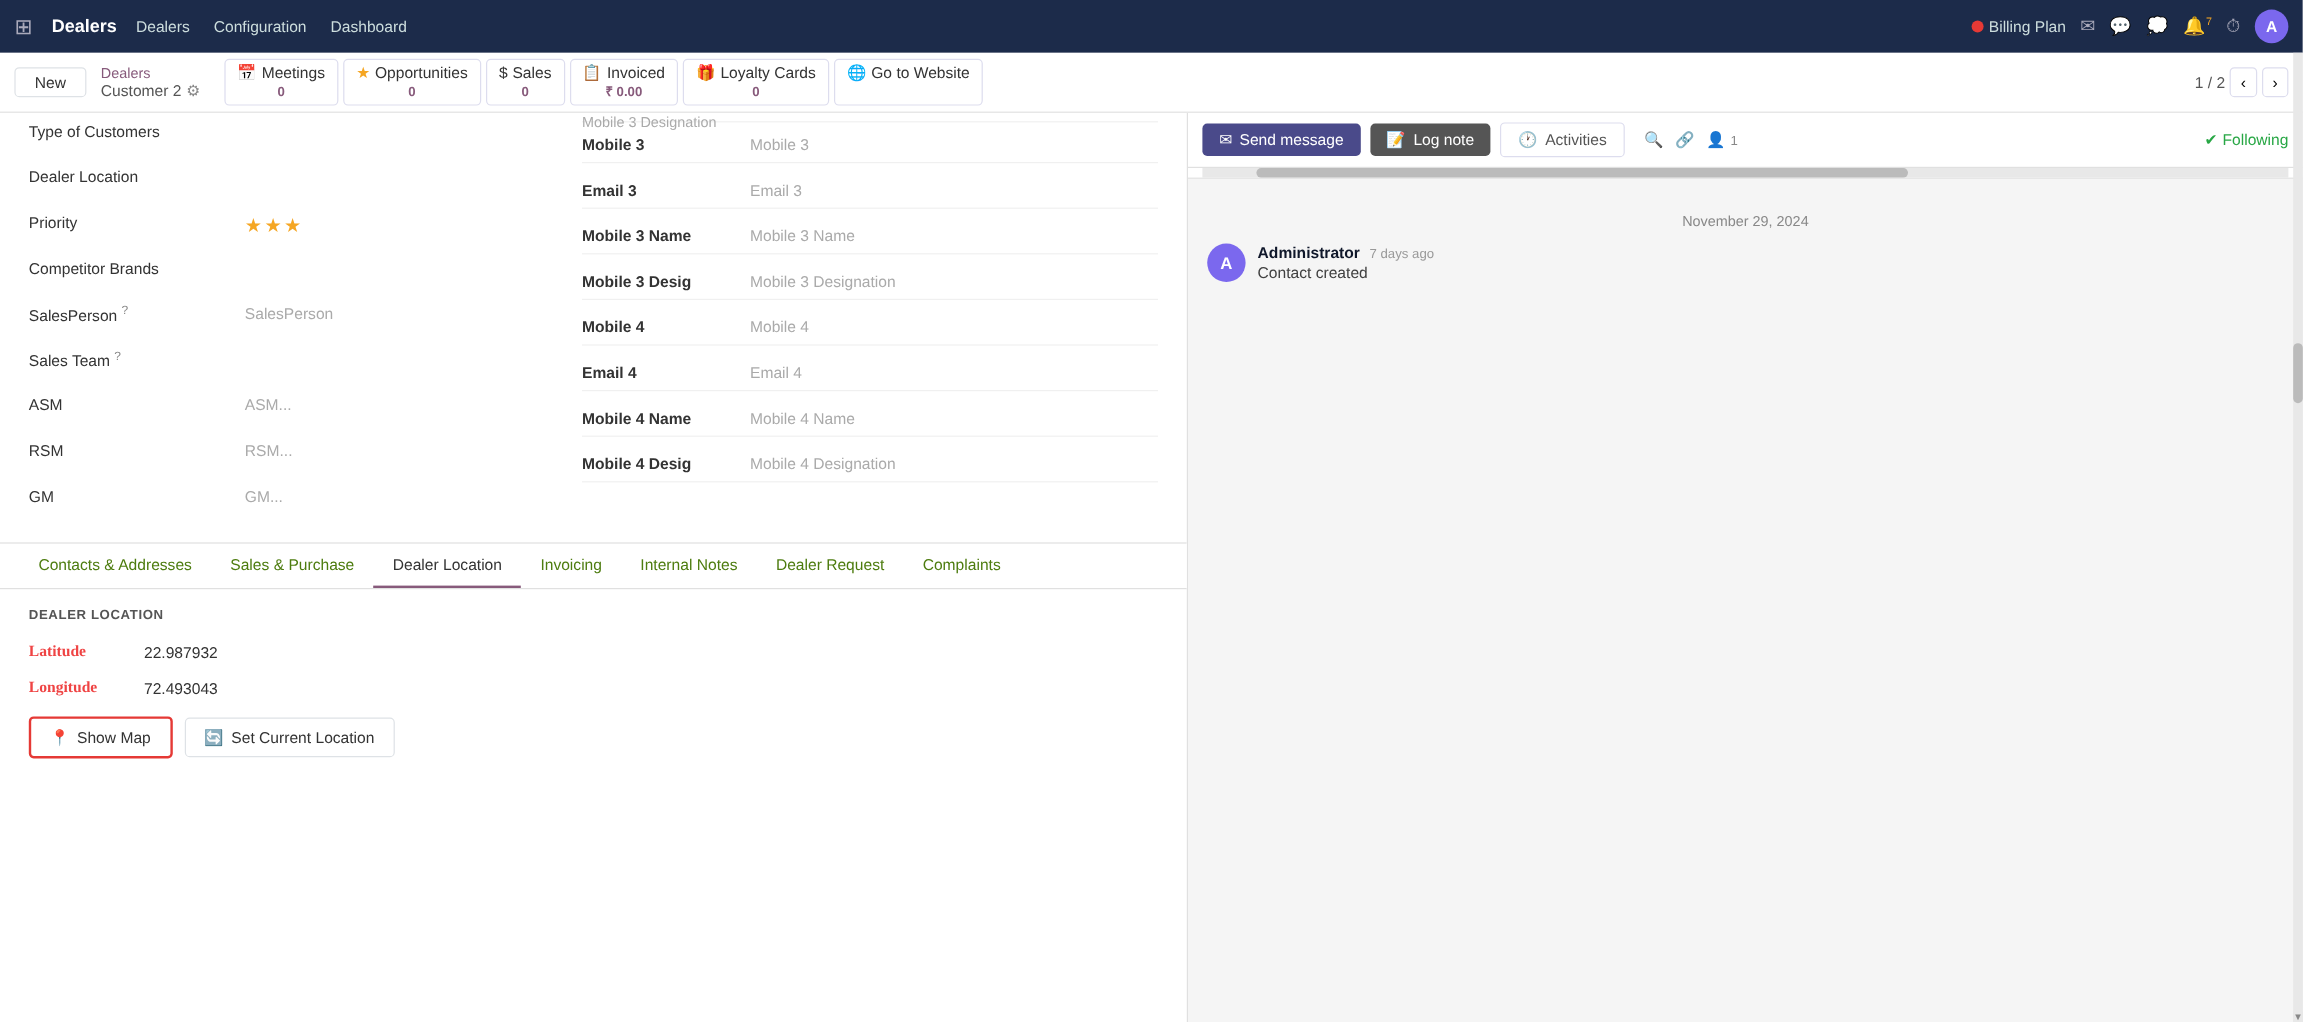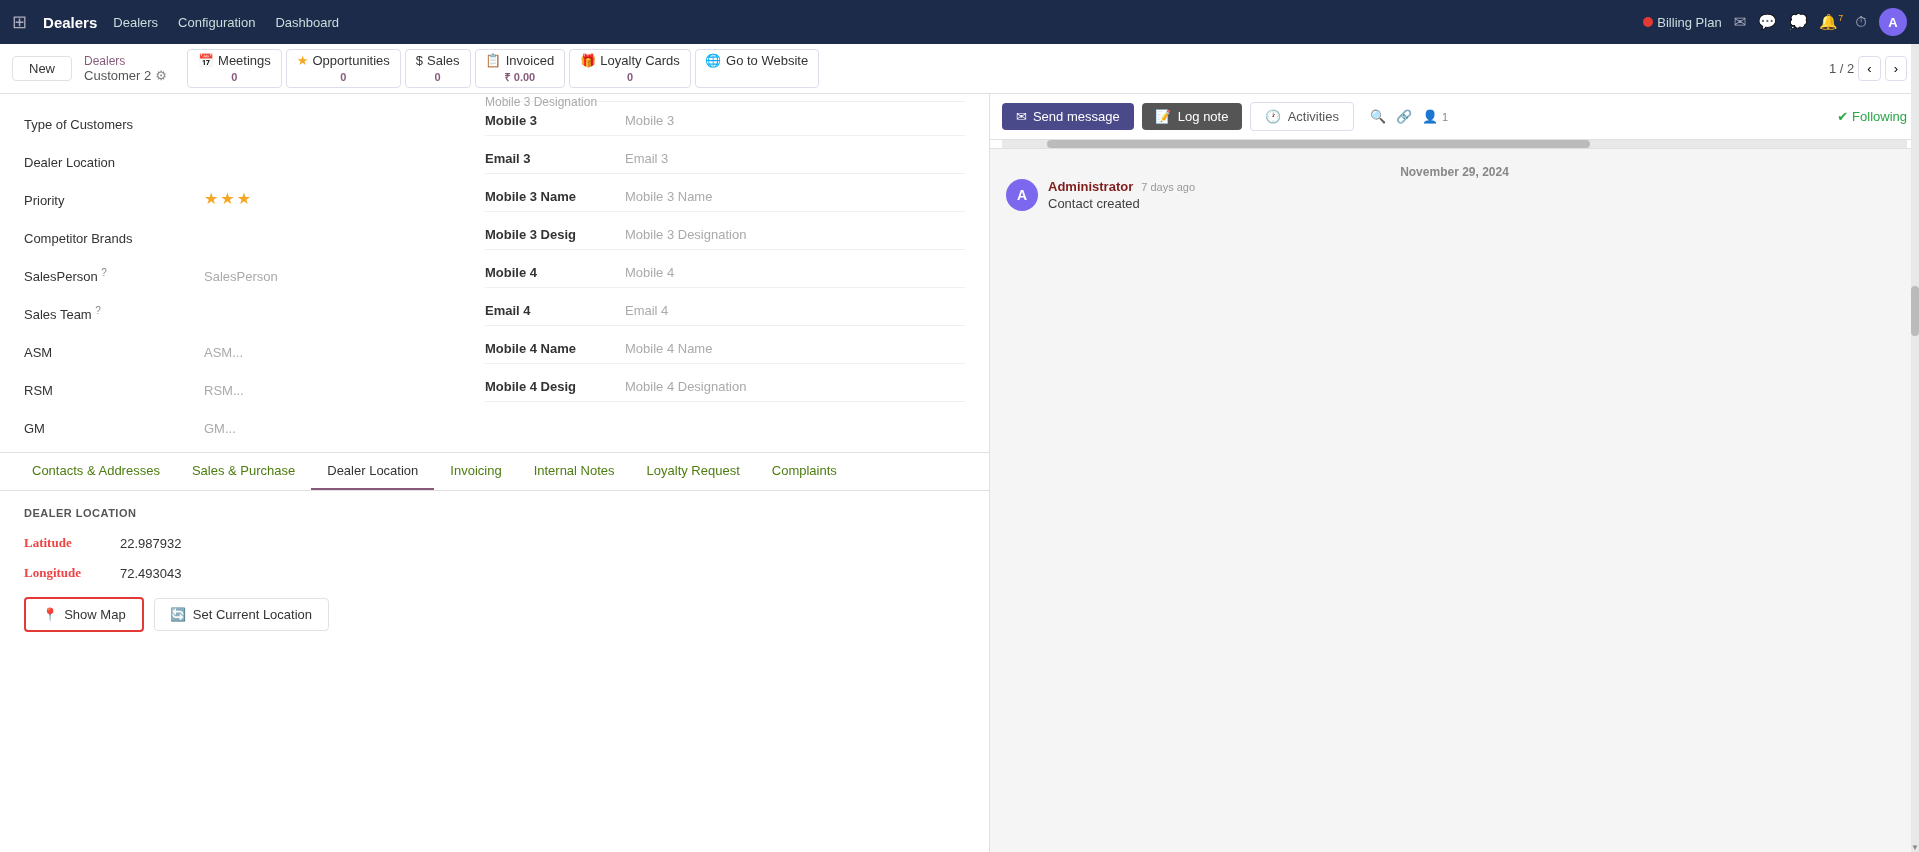--- a/index.html
+++ b/index.html
@@ -75,21 +75,21 @@
     .left-panel {
       flex: 0 0 990px;
       background: #fff;
       border-right: 1px solid #e0e0e0;
       overflow-y: auto;
       display: flex;
       flex-direction: column;
     }
     .field-row {
       display: flex;
-      align-items: flex-end;
+      align-items: flex-start;
       margin-bottom: 8px;
       min-height: 30px;
     }
     .field-label {
       min-width: 180px;
       color: #333;
       font-weight: 500;
       font-size: 13px;
     }
     .field-value {
@@ -235,39 +235,39 @@
 
     .chatter-body {
       padding: 16px;
       overflow-y: auto;
       flex: 1;
     }
     .date-divider {
       text-align: center;
       color: #888;
       font-size: 12px;
-      margin: 0 0;
-      font-weight: 700;
+      margin: 12px 0;
+      font-weight: 400;
     }
     .message-item {
       display: flex;
       gap: 10px;
       margin-bottom: 12px;
     }
     .msg-avatar {
       width: 32px; height: 32px;
       background: #7b68ee;
       border-radius: 50%;
       display: flex; align-items: center; justify-content: center;
       color: #fff; font-weight: 700; font-size: 14px;
       flex-shrink: 0;
     }
     .msg-content { flex: 1; }
     .msg-header { display: flex; align-items: baseline; gap: 8px; }
-    .msg-author { font-weight: 700; color: #7f1d1d; font-size: 13px; }
+    .msg-author { font-weight: 700; color: #0f172a; font-size: 13px; }
     .msg-time { color: #999; font-size: 11px; }
     .msg-text { color: #404040; font-size: 13px; margin-top: 2px; }
 
     
     .left-panel::-webkit-scrollbar { width: 8px; }
     .left-panel::-webkit-scrollbar-track { background: #f0f0f0; }
     .left-panel::-webkit-scrollbar-thumb { background: #ccc; border-radius: 4px; }
 
     
     .h-scroll {
@@ -456,21 +456,21 @@
         </div>
       </div>
     </div>
 
     <div class="tabs-bar">
       <div class="tab">Contacts &amp; Addresses</div>
       <div class="tab">Sales &amp; Purchase</div>
       <div class="tab active">Dealer Location</div>
       <div class="tab">Invoicing</div>
       <div class="tab">Internal Notes</div>
-      <div class="tab">Loyalty Request</div>
+      <div class="tab">Dealer Request</div>
       <div class="tab">Complaints</div>
     </div>
 
     <div class="dealer-location-section">
       <div class="section-title">DEALER LOCATION</div>
       <div class="location-fields">
         <div class="location-field-row">
           <span class="loc-label">Latitude</span>
           <span class="loc-value">22.987932</span>
         </div>

